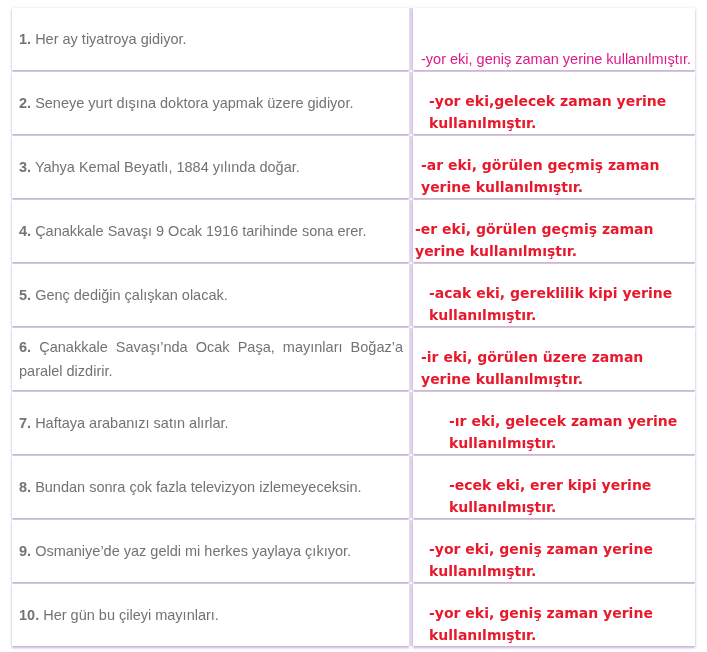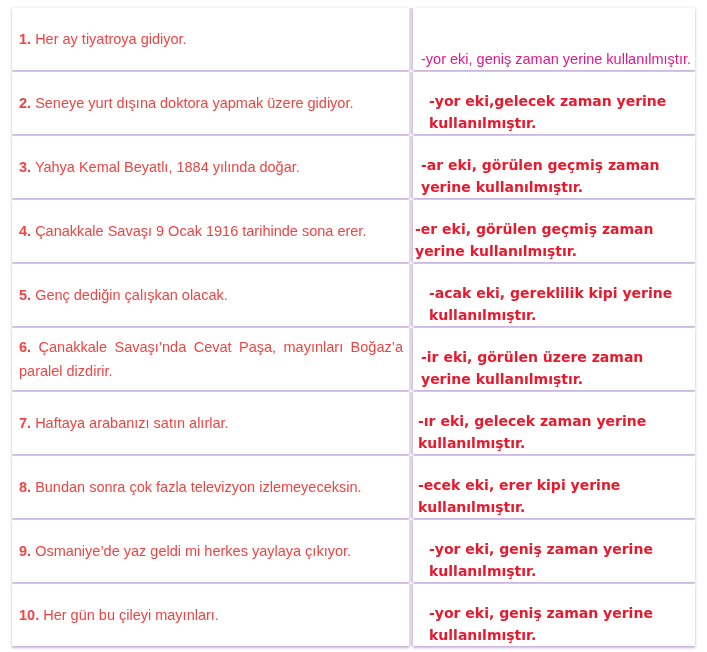--- a/index.html
+++ b/index.html
@@ -31,21 +31,21 @@
       box-shadow: 0 2px 2px rgba(160, 130, 190, 0.55), 0 0 3px rgba(190, 170, 215, 0.35);
       display: flex;
       align-items: center;
       box-sizing: border-box;
     }
     .cell-left {
       width: 397px;
       padding-left: 7px;
       padding-right: 6px;
       font-size: 14.5px;
-      color: #ef4444;
+      color: #737373;
       line-height: 24px;
     }
     .cell-left .num {
       font-weight: bold;
     }
     .divider {
       width: 4px;
       background: #e4d8ee;
     }
     .cell-right {
@@ -62,21 +62,21 @@
     .cell-right.first {
       font-family: "Liberation Sans", sans-serif;
       font-weight: normal;
       font-size: 14.5px;
       color: #e0188a;
       padding-left: 8px;
     }
     .cell-right.tight { padding-left: 2px; }
     .cell-right.mid { padding-left: 8px; }
     .cell-right.wide { padding-left: 16px; }
-    .cell-right.wider { padding-left: 5px; }
+    .cell-right.wider { padding-left: 36px; }
     .justify {
       text-align: justify;
       text-align-last: left;
     }
   </style>
 </head>
 <body>
 
 <div class="table">
 
@@ -125,21 +125,21 @@
       <span><span class="num">5.</span> <span>Genç dediğin çalışkan olacak.</span></span>
     </div>
     <div class="divider"></div>
     <div class="cell cell-right wide">
       <span>-acak eki, gereklilik kipi yerine kullanılmıştır.</span>
     </div>
   </div>
 
   <div class="row">
     <div class="cell cell-left justify">
-      <span style="display:block;"><span class="num">6.</span> <span>Çanakkale Savaşı’nda Cevat Paşa, mayınları Boğaz’a paralel dizdirir.</span></span>
+      <span style="display:block;"><span class="num">6.</span> <span>Çanakkale Savaşı’nda Ocak Paşa, mayınları Boğaz’a paralel dizdirir.</span></span>
     </div>
     <div class="divider"></div>
     <div class="cell cell-right mid">
       <span>-ir eki, görülen üzere zaman yerine kullanılmıştır.</span>
     </div>
   </div>
 
   <div class="row">
     <div class="cell cell-left">
       <span><span class="num">7.</span> <span>Haftaya arabanızı satın alırlar.</span></span>

